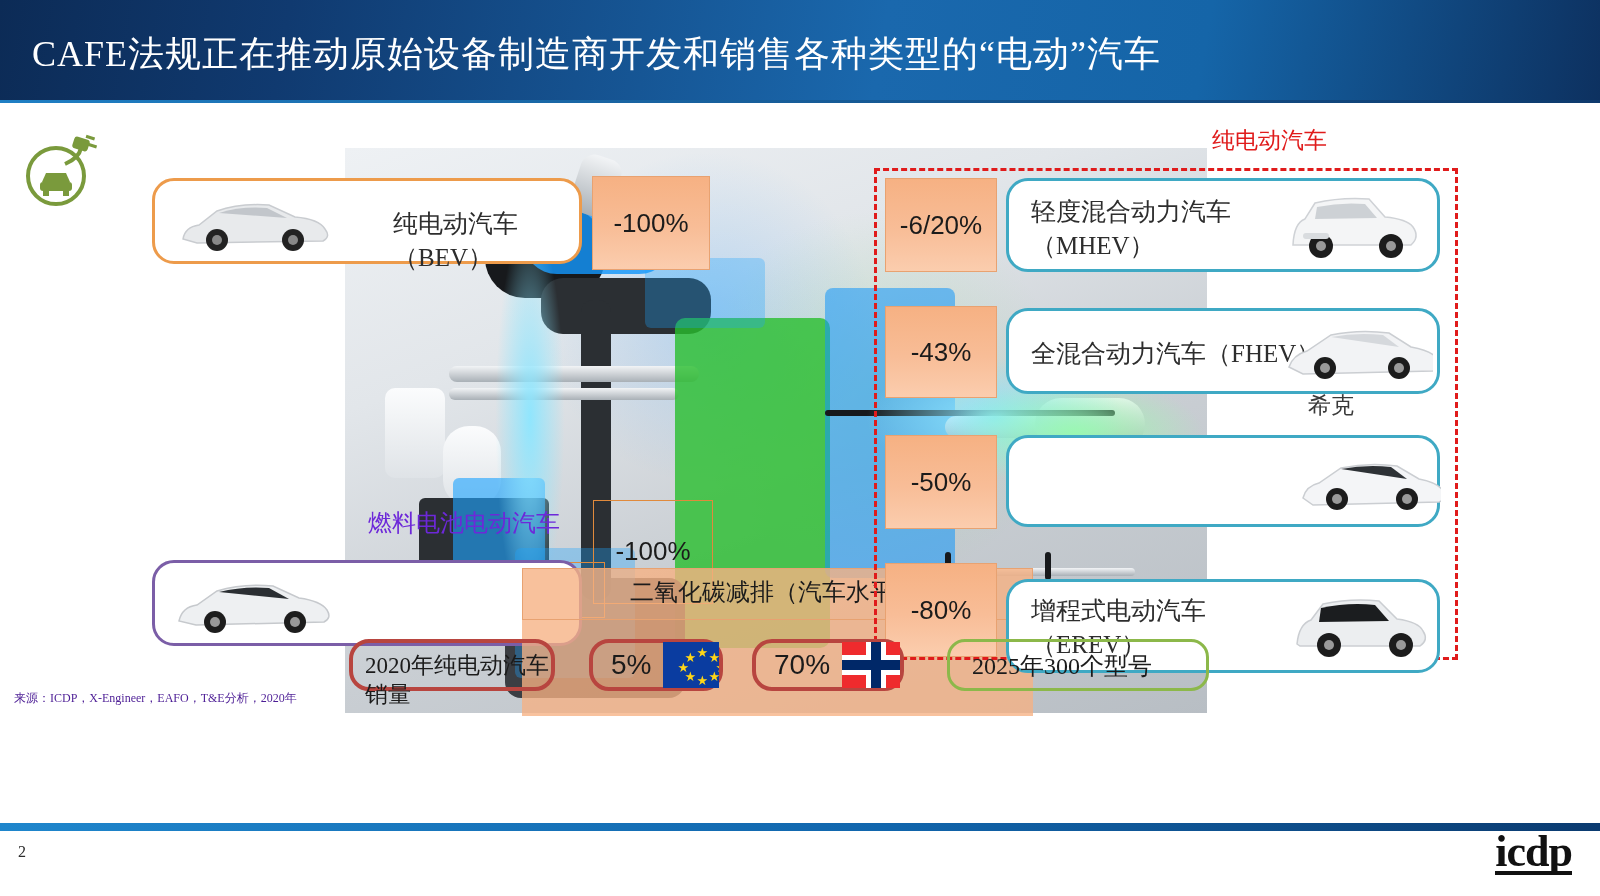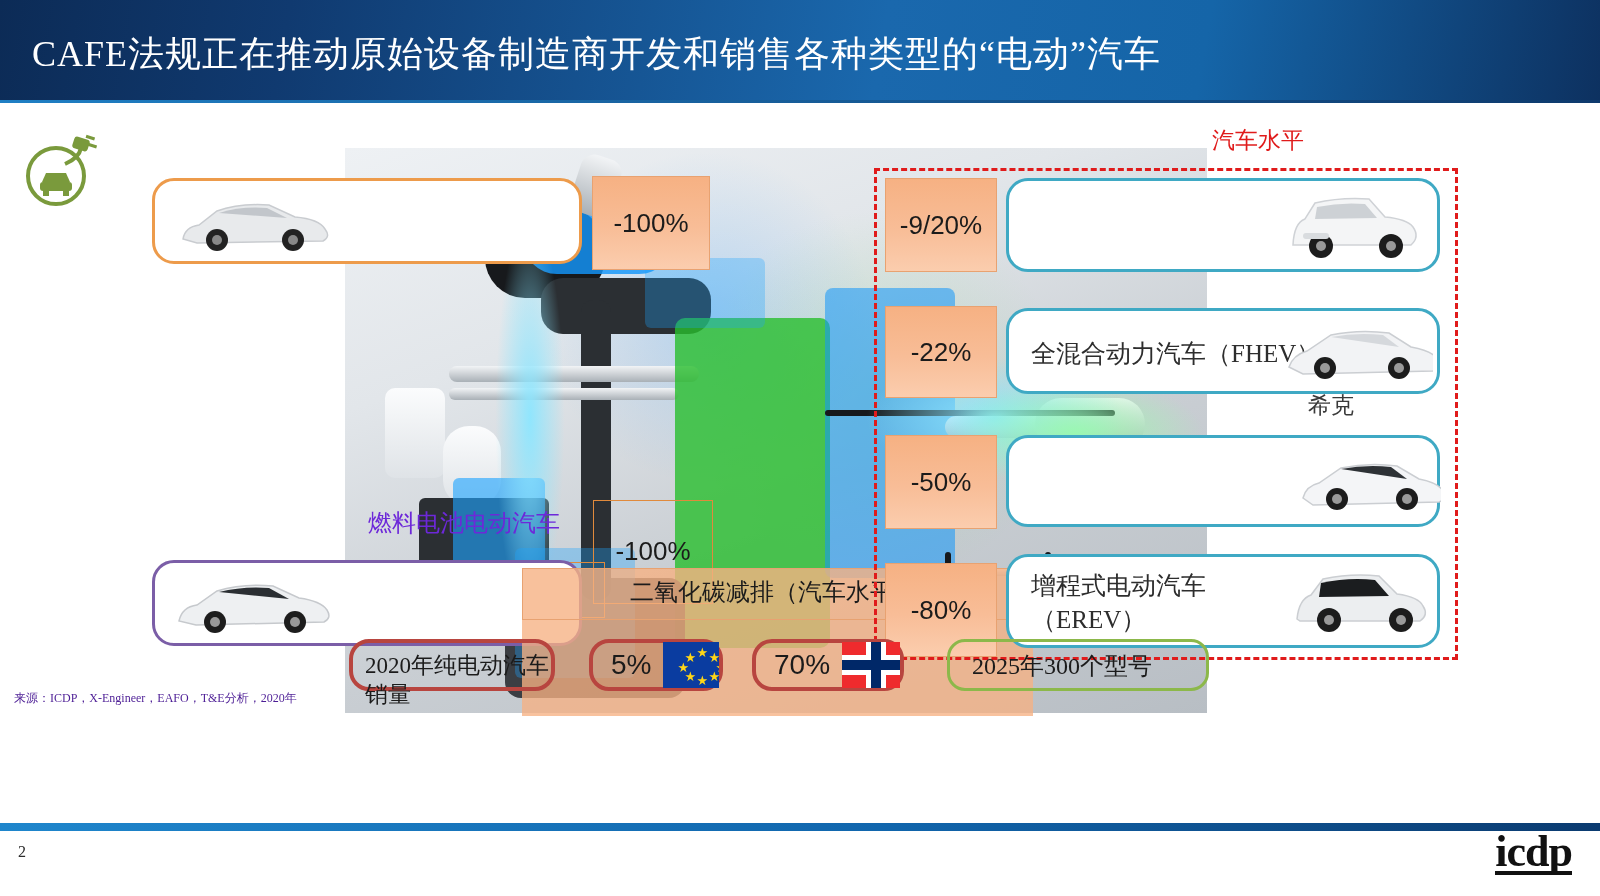--- a/index.html
+++ b/index.html
@@ -229,57 +229,60 @@
 
 <div class="card orange" style="left:152px;top:178px;width:430px;height:86px;">
   <svg class="carimg" style="left:18px;top:14px;" width="164" height="58" viewBox="0 0 164 58">
     <path d="M10 44 q2 -12 16 -14 l18 -14 q22 -8 52 -6 l26 12 q24 2 30 12 q6 8 -2 12 l-126 2 z" fill="#e8eaec" stroke="#c9ccd0" stroke-width="1.5"></path>
     <path d="M46 18 q22 -7 48 -5 l20 10 z" fill="#c2c6cb"></path>
     <circle cx="44" cy="45" r="11" fill="#222"></circle>
       <circle cx="44" cy="45" r="5" fill="#888"></circle>
     <circle cx="120" cy="45" r="11" fill="#222"></circle>
       <circle cx="120" cy="45" r="5" fill="#888"></circle>
   </svg>
+  <div class="card-label" style="left:238px;top:26px;font-size:25px;">纯电动汽车（BEV）</div>
 </div>
 <div class="chip" style="left:592px;top:176px;width:116px;height:92px;">-100%</div>
 
 <div class="card purple" style="left:152px;top:560px;width:430px;height:86px;">
   <svg class="carimg" style="left:16px;top:12px;" width="166" height="60" viewBox="0 0 166 60">
     <path d="M8 46 q3 -14 18 -16 l20 -14 q26 -8 56 -5 l26 12 q22 3 28 12 q5 8 -3 12 l-128 3 z" fill="#eef0f2" stroke="#c6c9cd" stroke-width="1.5"></path>
     <path d="M48 17 q24 -6 50 -4 l20 11 z" fill="#2b2f33"></path>
     <circle cx="44" cy="47" r="11" fill="#1d1d1d"></circle>
       <circle cx="44" cy="47" r="5" fill="#9a9a9a"></circle>
     <circle cx="124" cy="47" r="11" fill="#1d1d1d"></circle>
       <circle cx="124" cy="47" r="5" fill="#9a9a9a"></circle>
   </svg>
 </div>
 <div id="fcev-label">燃料电池电动汽车</div>
 <div class="chip" style="left:593px;top:520px;width:120px;height:62px;background:none;border:none;font-size:26px;">-100%</div>
 
 <div id="co2-banner"></div>
 <div id="co2-tail"></div>
 <div id="co2-banner-label">二氧化碳减排（汽车水平）</div>
 
-<div id="hybrid-title">汽车水平</div>
+<div id="hybrid-title">纯电动汽车</div>
 <div id="hybrid-region"></div>
 
-<div class="chip" style="left:885px;top:178px;width:110px;height:92px;">-9/20%</div>
+<div class="chip" style="left:885px;top:178px;width:110px;height:92px;">-6/20%</div>
 <div class="card teal" style="left:1006px;top:178px;width:434px;height:94px;">
+  <div class="card-label" style="left:22px;top:14px;font-size:25px;">轻度混合动力汽车
+（MHEV）</div>
   <svg class="carimg" style="left:272px;top:12px;" width="148" height="70" viewBox="0 0 148 70">
     <path d="M12 52 q1 -22 12 -26 l10 -16 q26 -6 54 -4 l16 18 q22 2 28 10 q7 10 -2 18 l-118 0 z" fill="#f4f5f6" stroke="#cfd2d6" stroke-width="1.5"></path>
     <path d="M36 14 q24 -5 48 -3 l12 14 -62 1 z" fill="#cdd1d5"></path>
     <circle cx="40" cy="53" r="12" fill="#1c1c1c"></circle>
       <circle cx="40" cy="53" r="5" fill="#9a9a9a"></circle>
     <circle cx="110" cy="53" r="12" fill="#1c1c1c"></circle>
       <circle cx="110" cy="53" r="5" fill="#9a9a9a"></circle>
     <rect x="22" y="40" width="26" height="6" rx="3" fill="#d9dcdf"></rect>
   </svg>
 </div>
 
-<div class="chip" style="left:885px;top:306px;width:110px;height:90px;">-22%</div>
+<div class="chip" style="left:885px;top:306px;width:110px;height:90px;">-43%</div>
 <div class="card teal" style="left:1006px;top:308px;width:434px;height:86px;">
   <div class="card-label" style="left:22px;top:26px;font-size:25px;">全混合动力汽车（FHEV）</div>
   <svg class="carimg" style="left:272px;top:8px;" width="152" height="66" viewBox="0 0 152 66">
     <path d="M8 48 q4 -12 18 -16 l24 -16 q28 -6 58 -2 l22 14 q22 4 26 12 q5 8 -4 12 l-130 3 z" fill="#f2f3f5" stroke="#cbced2" stroke-width="1.5"></path>
     <path d="M50 18 q26 -5 52 -2 l16 12 z" fill="#d5d8dc"></path>
     <circle cx="44" cy="49" r="11" fill="#1c1c1c"></circle>
       <circle cx="44" cy="49" r="5" fill="#9a9a9a"></circle>
     <circle cx="118" cy="49" r="11" fill="#1c1c1c"></circle>
       <circle cx="118" cy="49" r="5" fill="#9a9a9a"></circle>
   </svg>
@@ -292,21 +295,21 @@
     <path d="M8 46 q3 -12 16 -15 l22 -15 q28 -6 56 -2 l22 13 q20 4 24 12 q5 8 -4 11 l-126 3 z" fill="#f4f5f7" stroke="#cbced2" stroke-width="1.5"></path>
     <path d="M46 17 q26 -5 50 -2 l16 12 z" fill="#2e3236"></path>
     <circle cx="42" cy="47" r="11" fill="#1c1c1c"></circle>
       <circle cx="42" cy="47" r="5" fill="#9a9a9a"></circle>
     <circle cx="112" cy="47" r="11" fill="#1c1c1c"></circle>
       <circle cx="112" cy="47" r="5" fill="#9a9a9a"></circle>
   </svg>
 </div>
 
 <div class="chip" style="left:885px;top:563px;width:110px;height:92px;">-80%</div>
-<div class="card teal" style="left:1006px;top:554px;width:434px;height:94px;">
+<div class="card teal" style="left:1006px;top:579px;width:434px;height:94px;">
   <div class="card-label" style="left:22px;top:12px;font-size:25px;">增程式电动汽车
 （EREV）</div>
   <svg class="carimg" style="left:278px;top:14px;" width="150" height="66" viewBox="0 0 150 66">
     <path d="M10 48 q2 -20 14 -24 l12 -16 q28 -6 56 -3 l18 18 q22 3 26 12 q6 9 -3 15 l-120 0 z" fill="#eceef0" stroke="#cbced2" stroke-width="1.5"></path>
     <path d="M34 12 q28 -6 54 -3 l14 16 -70 1 z" fill="#1b1d1f"></path>
     <circle cx="42" cy="49" r="12" fill="#1c1c1c"></circle>
       <circle cx="42" cy="49" r="5" fill="#9a9a9a"></circle>
     <circle cx="114" cy="49" r="12" fill="#1c1c1c"></circle>
       <circle cx="114" cy="49" r="5" fill="#9a9a9a"></circle>
   </svg>

